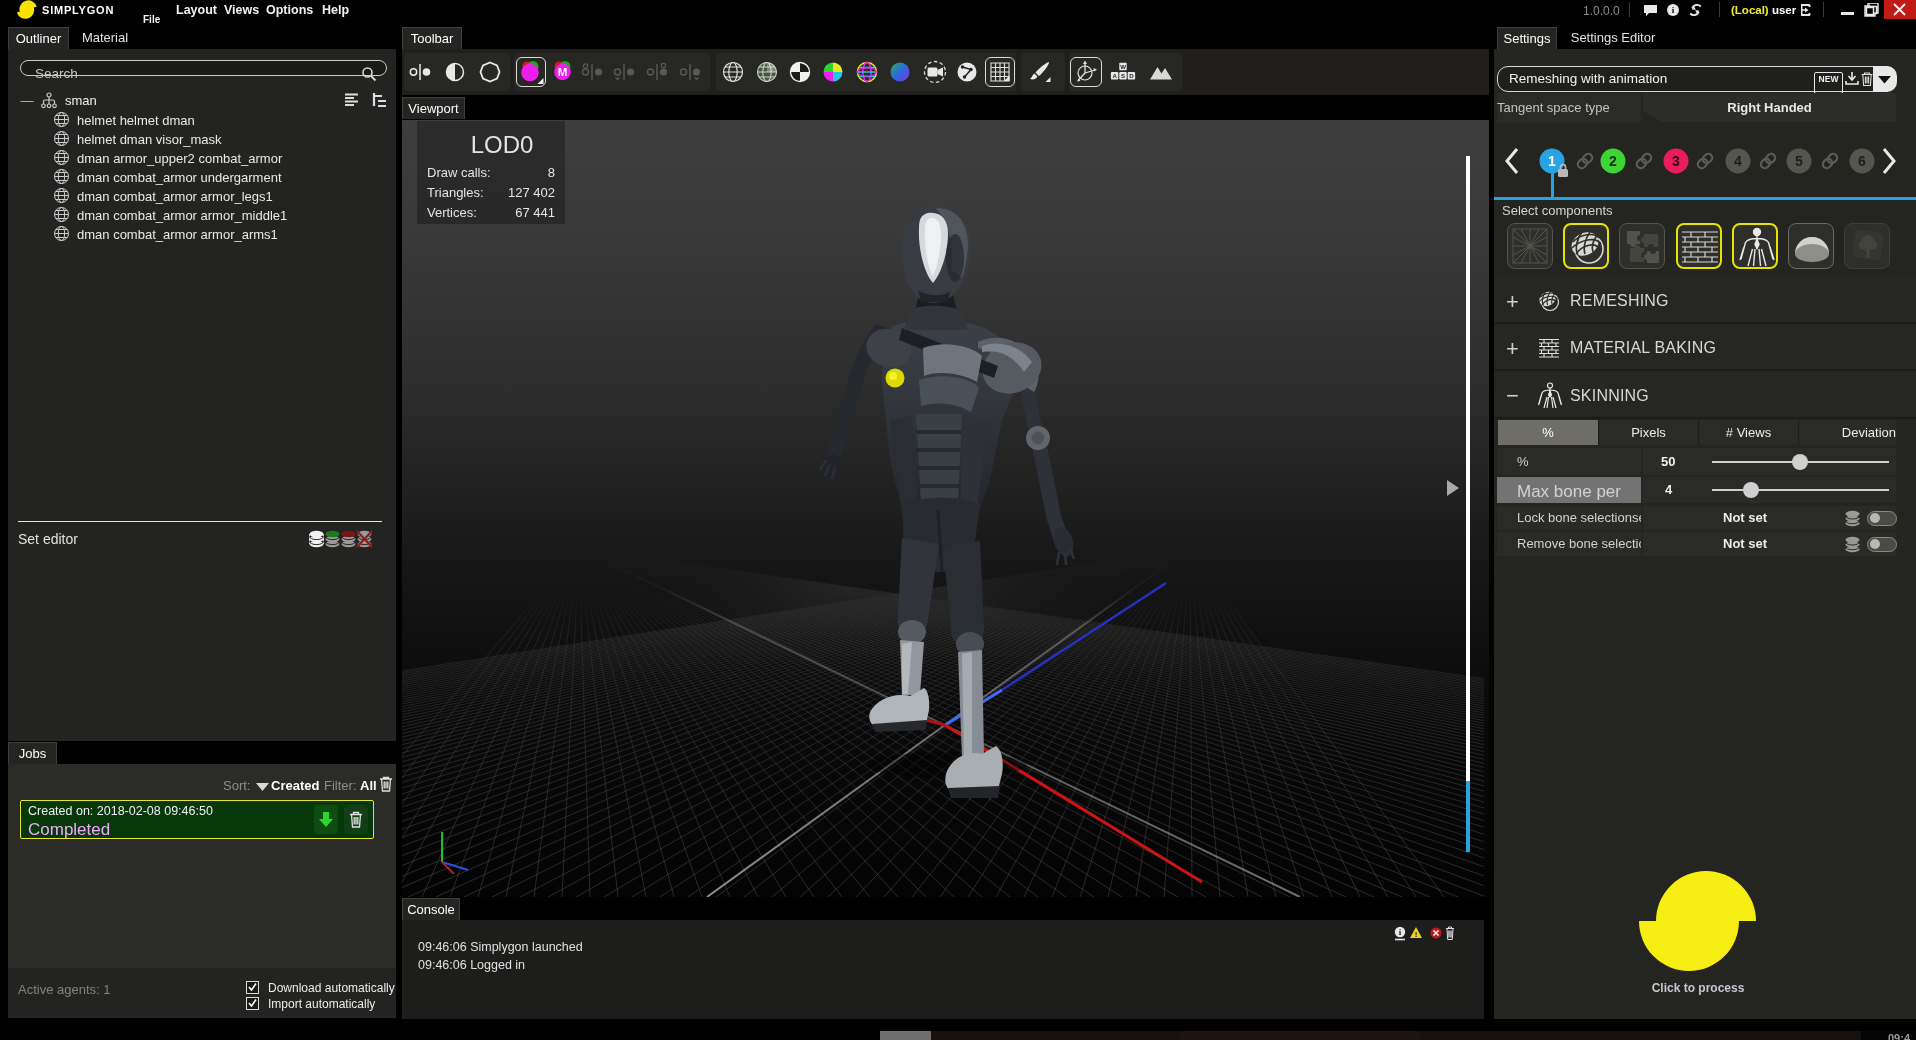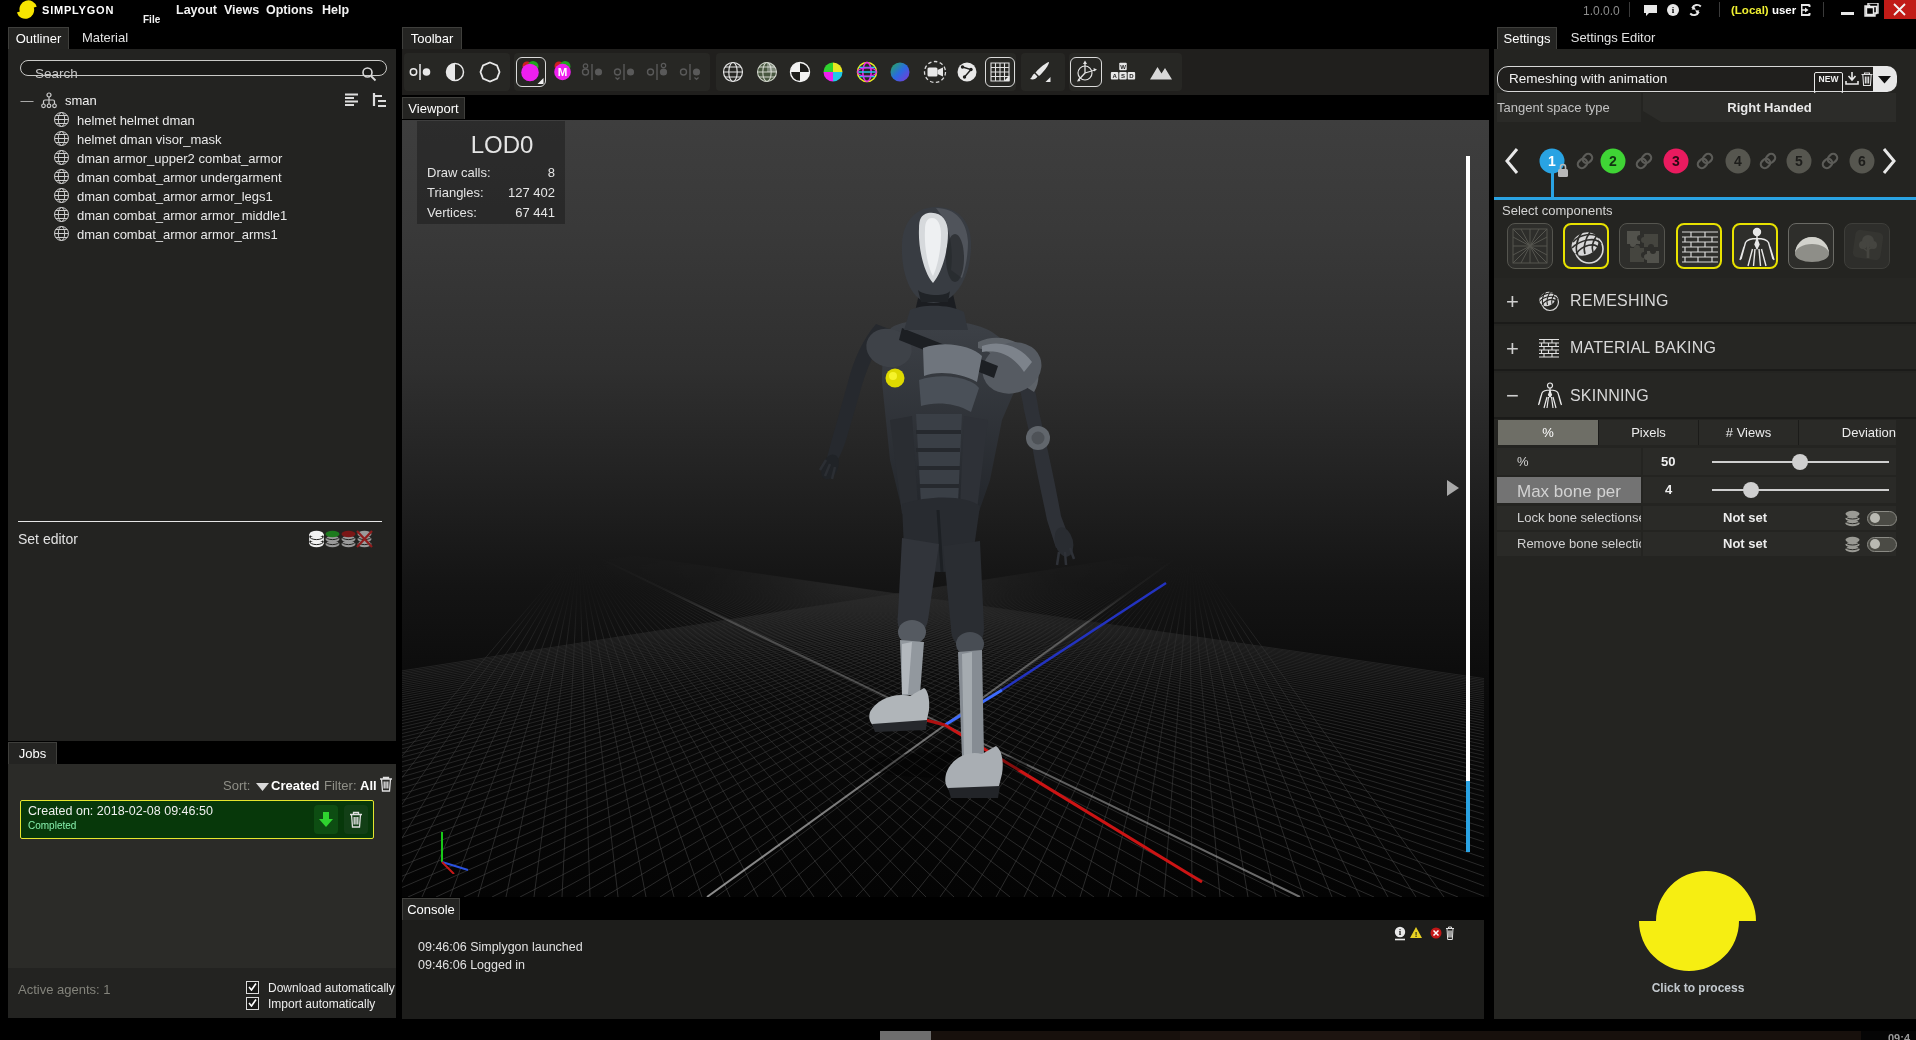--- a/index.html
+++ b/index.html
@@ -172,21 +172,21 @@
       <path d="M0 0 h13 l-6.5 8 Z" fill="#d8d8d8"></path>
     </svg>
   <div class="abs" style="left:263px;top:14px;color:#fff;font-size:13px;font-weight:bold">Created</div>
   <div class="abs" style="left:316px;top:14px;color:#8f8f87;font-size:13px">Filter:</div>
   <div class="abs" style="left:352px;top:14px;color:#fff;font-size:13px;font-weight:bold">All</div>
   <svg class="abs" style="left:371px;top:12px" width="14" height="16" viewBox="0 0 14 16">
       <path d="M1 3 h12 M4.5 3 V1.5 h5 V3 M2.5 3 l1 12 h7 l1 -12 M5.2 5.5 v7 M7 5.5 v7 M8.8 5.5 v7" stroke="#e0e0e0" stroke-width="1.3" fill="none"></path>
     </svg>
   <div class="abs" style="left:12px;top:36px;width:354px;height:39px;background:#07380a;border:1px solid #e6e62e;border-radius:2px">
     <div class="abs" style="left:7px;top:3px;color:#efefef;font-size:12.5px">Created on: 2018-02-08 09:46:50</div>
-    <div class="abs" style="left:7px;top:19px;color:#86efac;font-size:10px">Completed</div>
+    <div class="abs" style="left:7px;top:19px;color:#f0abfc;font-size:17px">Completed</div>
     <div class="abs" style="left:293px;top:4px;width:24px;height:29px;background:#0d4d12;border-radius:4px">
       <svg class="abs" style="left:5px;top:7px" width="14" height="15" viewBox="0 0 14 15">
           <path d="M4 0 h6 v7 h4 l-7 8 -7 -8 h4 Z" fill="#2fd32f"></path>
         </svg>
     </div>
     <div class="abs" style="left:323px;top:4px;width:24px;height:29px;background:#123f16;border-radius:4px">
       <svg class="abs" style="left:5px;top:6px" width="14" height="17" viewBox="0 0 14 17">
           <path d="M1 3.5 h12 M4.5 3.5 V1.5 h5 V3.5 M2.5 3.5 l1 12.5 h7 l1 -12.5 M5.2 6 v7.5 M7 6 v7.5 M8.8 6 v7.5" stroke="#e0e0e0" stroke-width="1.3" fill="none"></path>
         </svg>
     </div>

